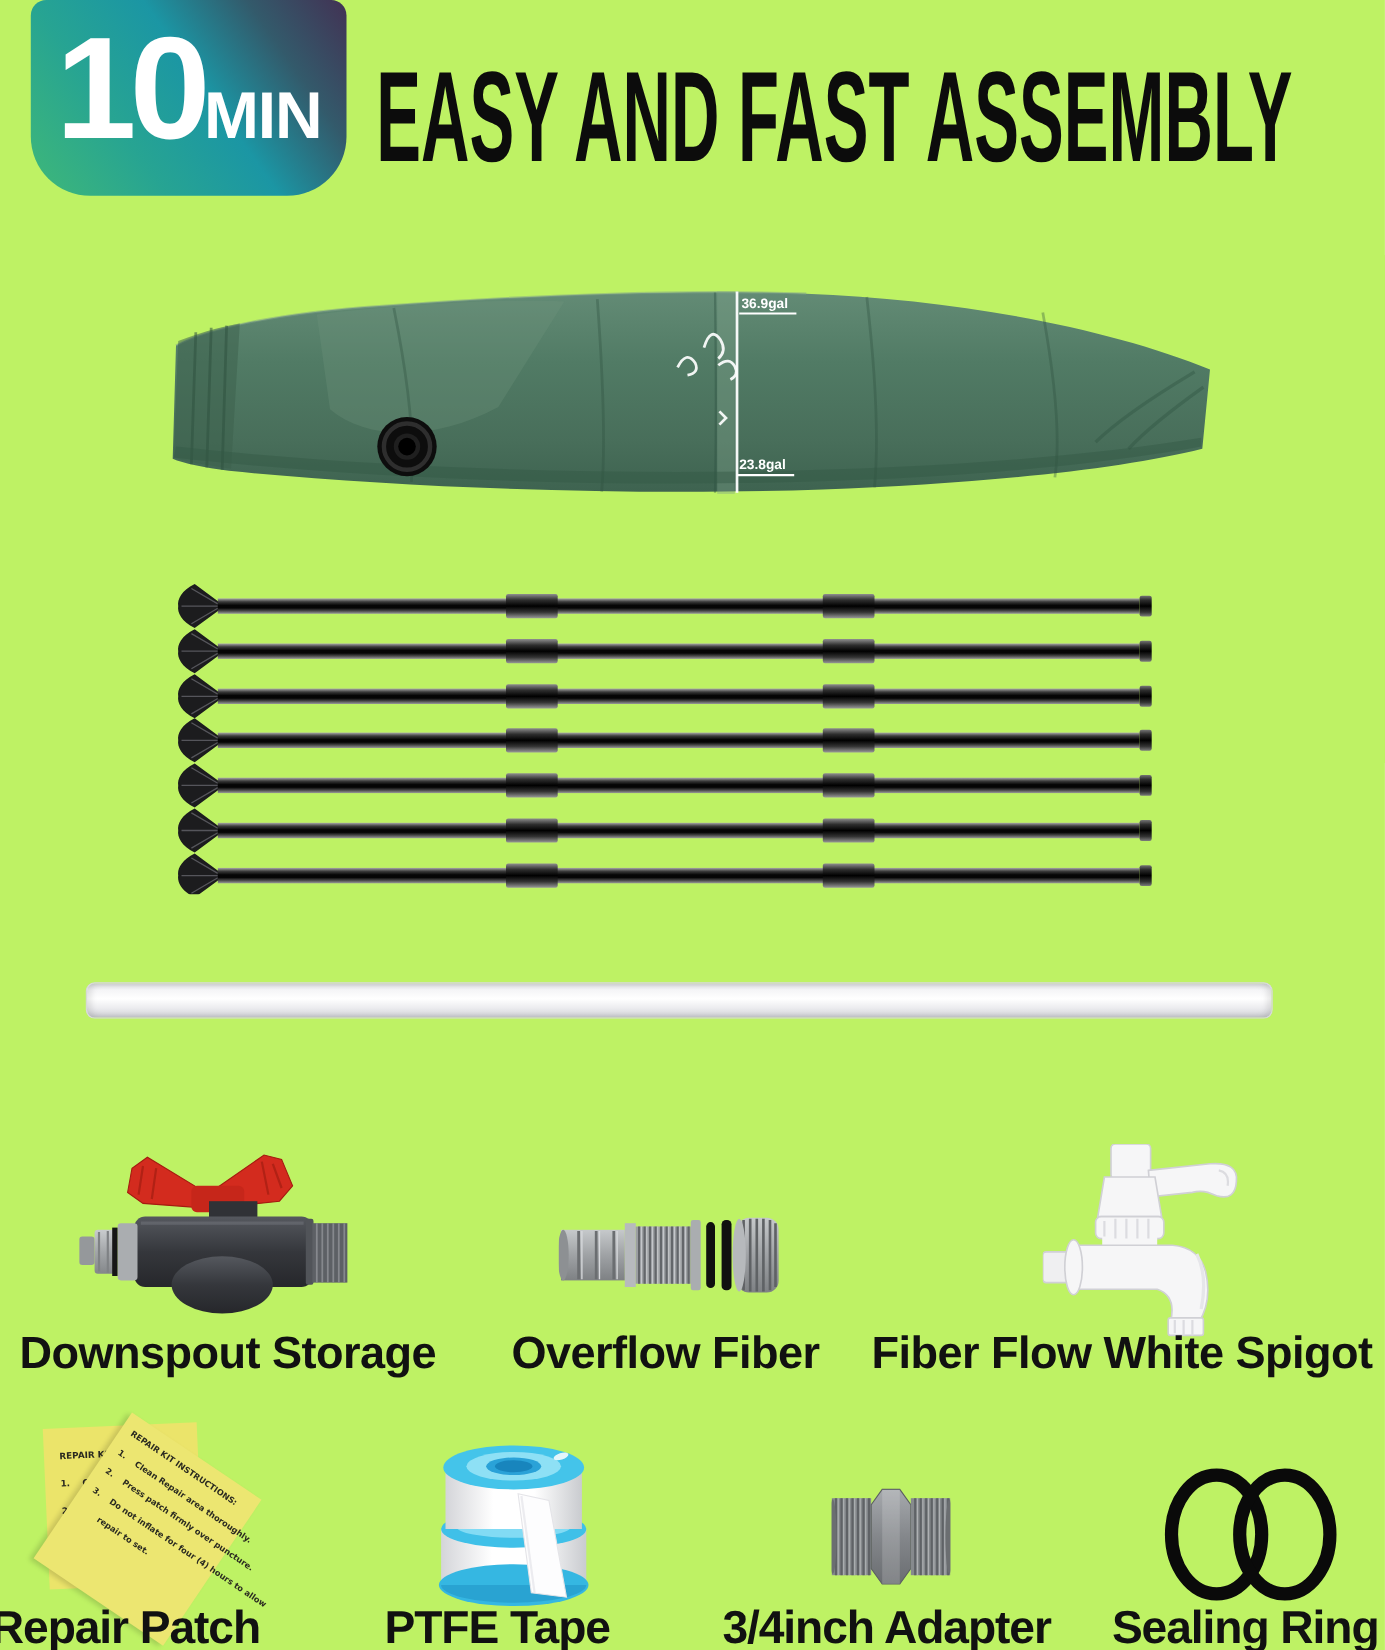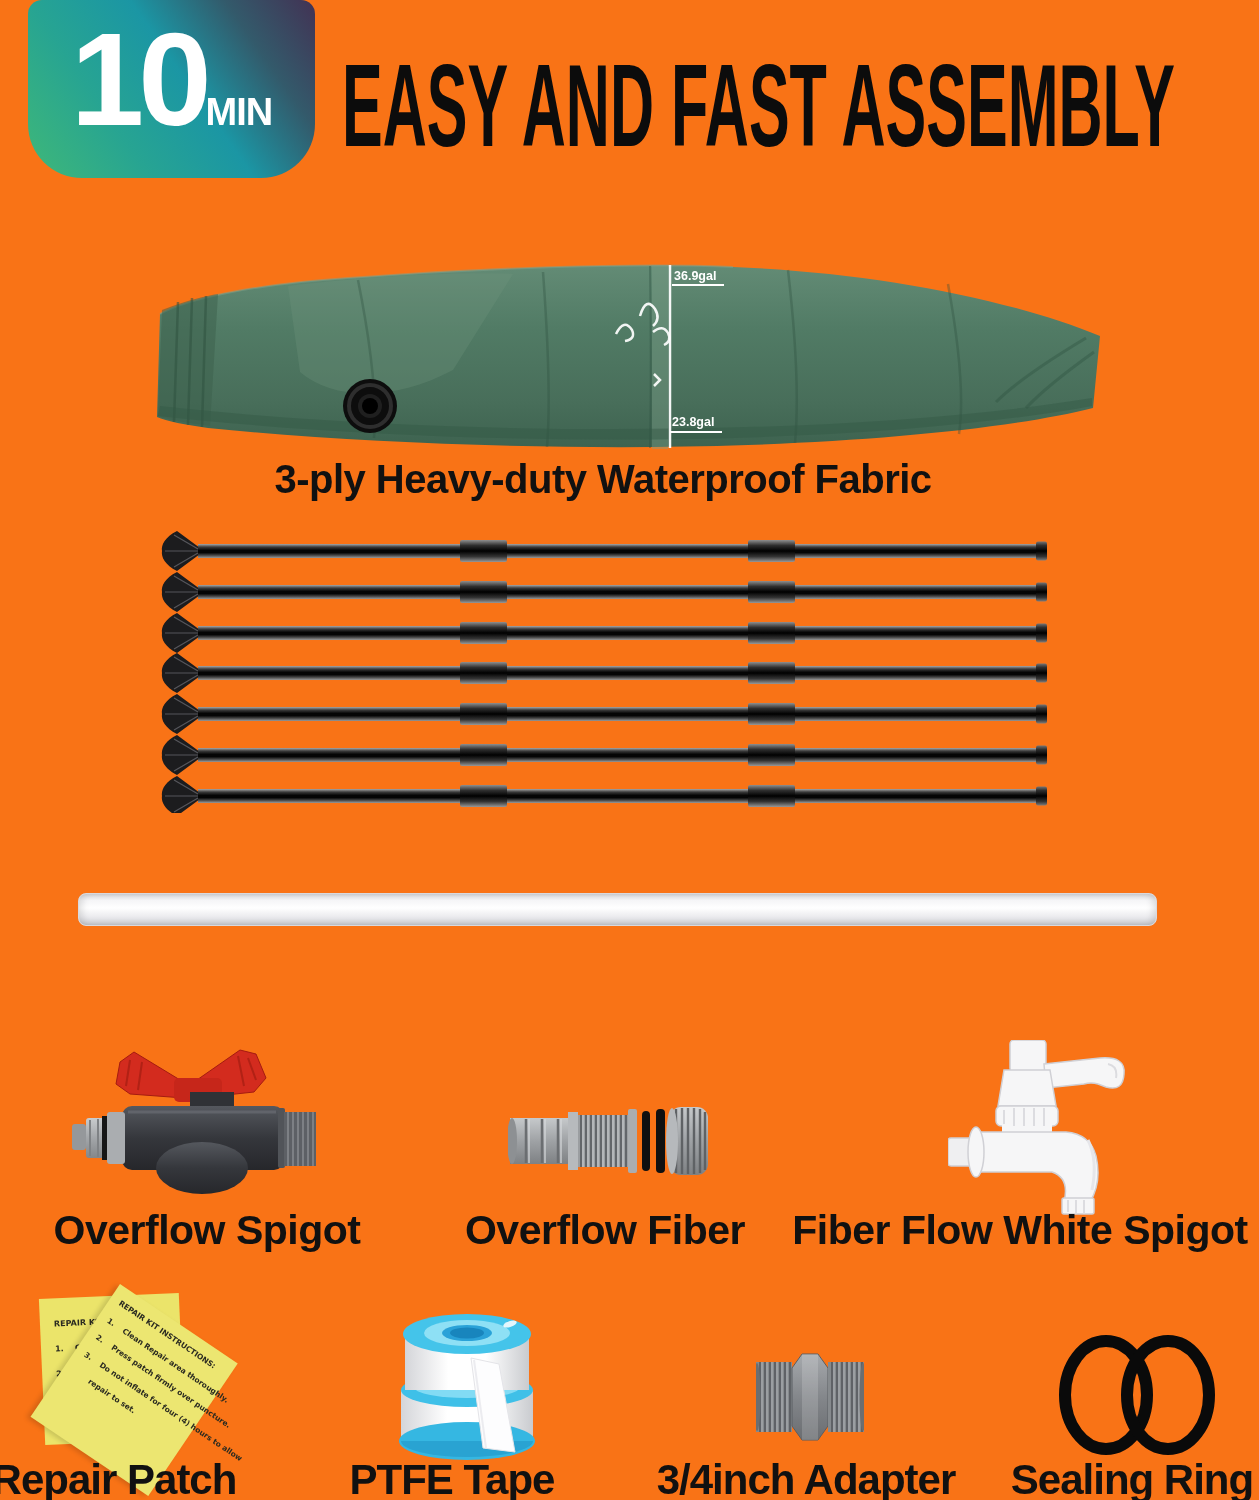--- a/index.html
+++ b/index.html
@@ -1,27 +1,27 @@
 <!DOCTYPE html>
 <html><head>
 <meta charset="utf-8">
 <style>
   html,body{margin:0;padding:0;background:#fff;}
-  #canvas{position:relative;width:1259px;height:1500px;background:#f97316;overflow:hidden;
+  #canvas{position:relative;width:1259px;height:1500px;background:#bef264;overflow:hidden;
           font-family:"Liberation Sans","DejaVu Sans",sans-serif;}
   .abs{position:absolute;}
 
   
   .badge{position:absolute;left:28px;top:0;width:287px;height:178px;
          border-radius:14px 14px 54px 54px;
          background:linear-gradient(55deg,#3fb878 0%,#27a492 30%,#1b96a4 55%,#335a6b 78%,#423254 100%);
          display:flex;align-items:baseline;justify-content:center;padding-top:14px;box-sizing:border-box;
          color:#ffffff;}
   .badge-num{font-size:132px;font-weight:700;line-height:1;letter-spacing:-6px;}
-  .badge-unit{font-size:38px;font-weight:700;margin-left:0;letter-spacing:-1px;}
+  .badge-unit{font-size:60px;font-weight:700;margin-left:0;letter-spacing:-1px;}
 
   
   .lbl{position:absolute;transform:translateX(-50%);white-space:nowrap;font-weight:700;color:#111111;}
   .lbl-sec{font-size:40px;letter-spacing:-0.5px;}
   .lbl-fit{font-size:41px;letter-spacing:-0.5px;}
   .lbl-acc{font-size:42px;letter-spacing:-1px;}
 
   
   .tube{position:absolute;left:78px;top:893px;width:1079px;height:33px;border-radius:8px;
         background:linear-gradient(#dfe0e4 0%,#f5f5f7 20%,#ffffff 45%,#ececef 72%,#cfd0d5 100%);
@@ -86,21 +86,20 @@
       <path d="M505,82 q10,-8 15,1 q4,8 -4,12"></path>
       <path d="M506,124 l6,6 l-6,6"></path>
     </g>
 
     <line x1="522" y1="15" x2="522" y2="198" stroke="#ffffff" stroke-width="2.5" opacity="0.95"></line>
     <text x="526" y="30" font-size="12.5" font-weight="bold" fill="#ffffff" font-family="Liberation Sans, sans-serif">36.9gal</text>
     <line x1="524" y1="35" x2="576" y2="35" stroke="#ffffff" stroke-width="2"></line>
     <text x="524" y="176" font-size="12.5" font-weight="bold" fill="#ffffff" font-family="Liberation Sans, sans-serif">23.8gal</text>
     <line x1="522" y1="182" x2="574" y2="182" stroke="#ffffff" stroke-width="2"></line>
   </svg>
-  <div class="lbl lbl-sec" style="left:603px;top:457px">3-ply Heavy-duty Waterproof Fabric</div>
 
   <svg class="abs" style="left:150px;top:527px" width="910" height="286" viewBox="0 0 910 286">
     <defs>
       <linearGradient id="rodG" gradientUnits="userSpaceOnUse" x1="0" y1="-7" x2="0" y2="7">
         <stop offset="0" stop-color="#a8a8a8"></stop>
           <stop offset="0.22" stop-color="#3a3a3a"></stop>
         <stop offset="0.45" stop-color="#050505"></stop>
           <stop offset="0.62" stop-color="#050505"></stop>
         <stop offset="0.8" stop-color="#454545"></stop>
           <stop offset="1" stop-color="#9a9a9a"></stop>
@@ -206,21 +205,21 @@
       <rect x="54" y="84" width="50" height="12" stroke="none"></rect>
       <path d="M26,92 L118,92 Q142,94 148,116 Q154,142 142,162 L116,162 Q122,138 104,132 L26,132 Z"></path>
       <rect x="0" y="98" width="26" height="28" rx="3" fill="#efeff1"></rect>
       <ellipse cx="28" cy="112" rx="8" ry="25"></ellipse>
       <rect x="114" y="158" width="32" height="16" rx="2"></rect>
     </g>
     <path d="M160,24 Q170,26 168,38 M56,70 V84 M66,68 V86 M76,68 V86 M86,68 V86 M96,68 V86 M120,160 V172 M128,160 V174 M136,160 V174" stroke="#dcdce0" stroke-width="2" fill="none"></path>
     <path d="M140,100 Q150,120 144,150" stroke="#e6e6ea" stroke-width="3" fill="none"></path>
   </svg>
 
-  <div class="lbl lbl-fit" style="left:207px;top:1207px">Overflow Spigot</div>
+  <div class="lbl lbl-fit" style="left:207px;top:1207px">Downspout Storage</div>
   <div class="lbl lbl-fit" style="left:605px;top:1207px">Overflow Fiber</div>
   <div class="lbl lbl-fit" style="left:1020px;top:1207px">Fiber Flow White Spigot</div>
 
   <div class="patch patch-back">
     <div class="pline">REPAIR KIT INSTF</div>
     <div class="pline">1.    Clean Rer</div>
     <div class="pline">2.    Press</div>
     <div class="pline">3.    Dr</div>
   </div>
   <div class="patch patch-front">

